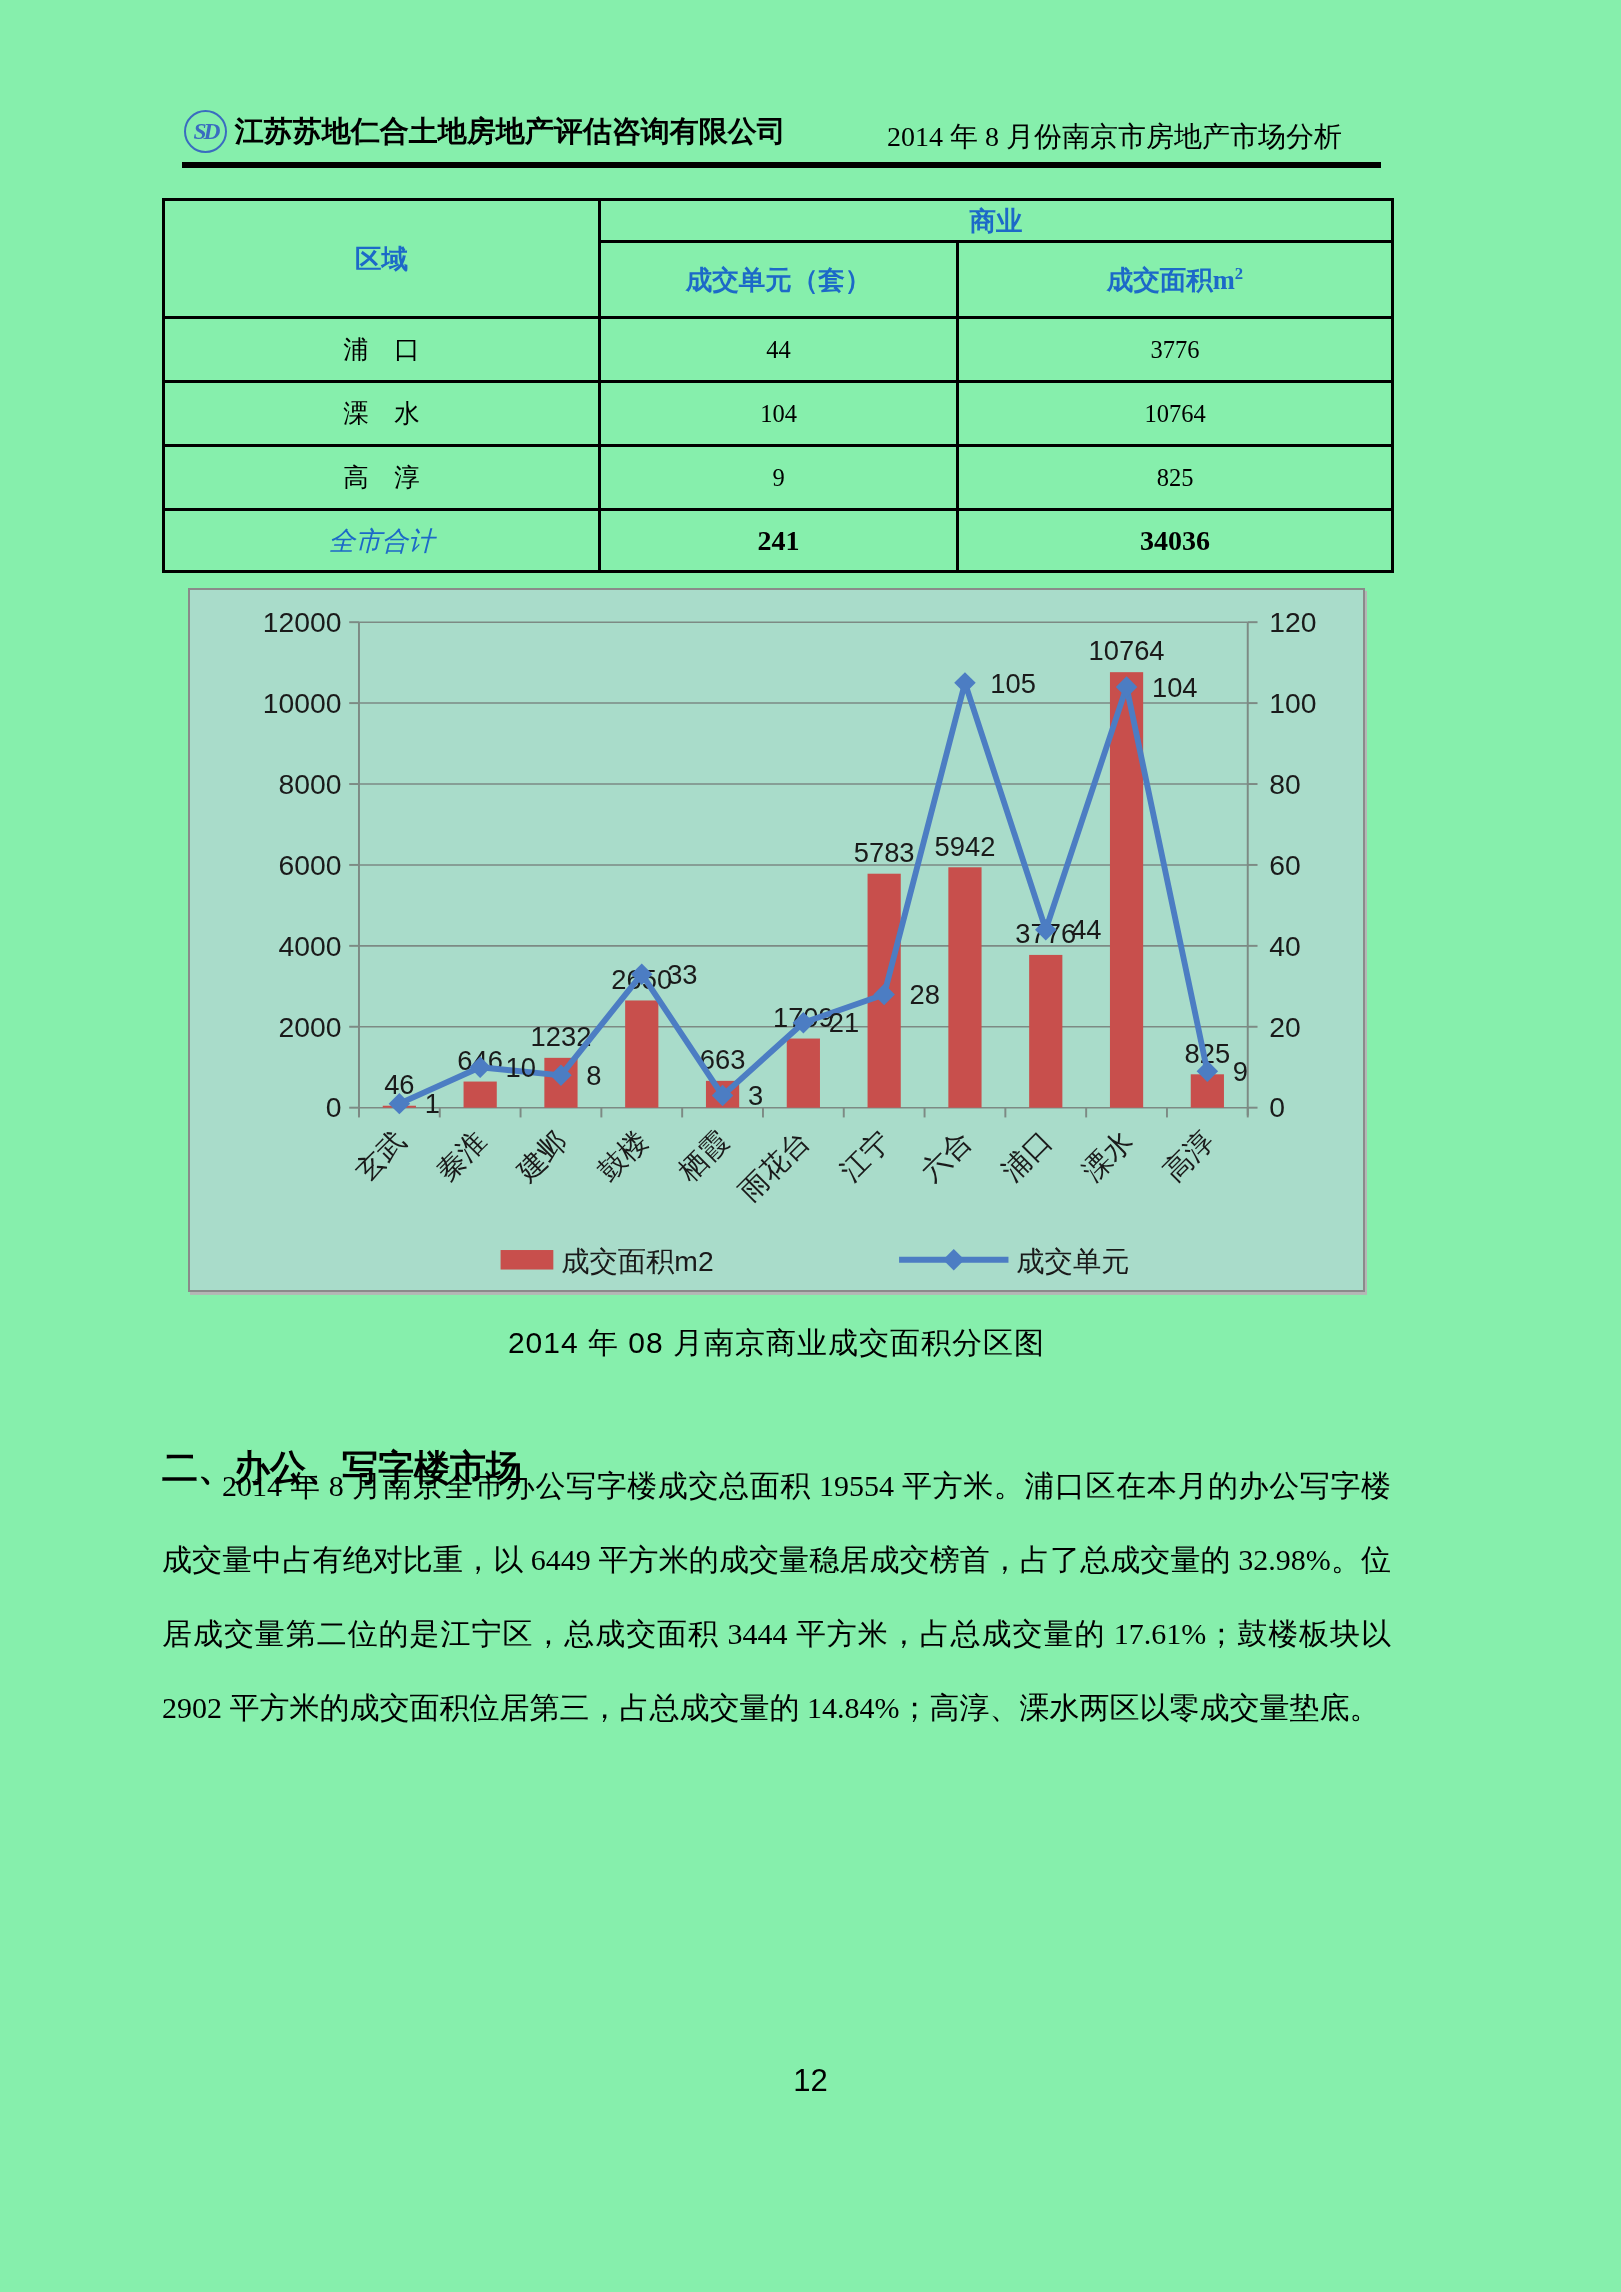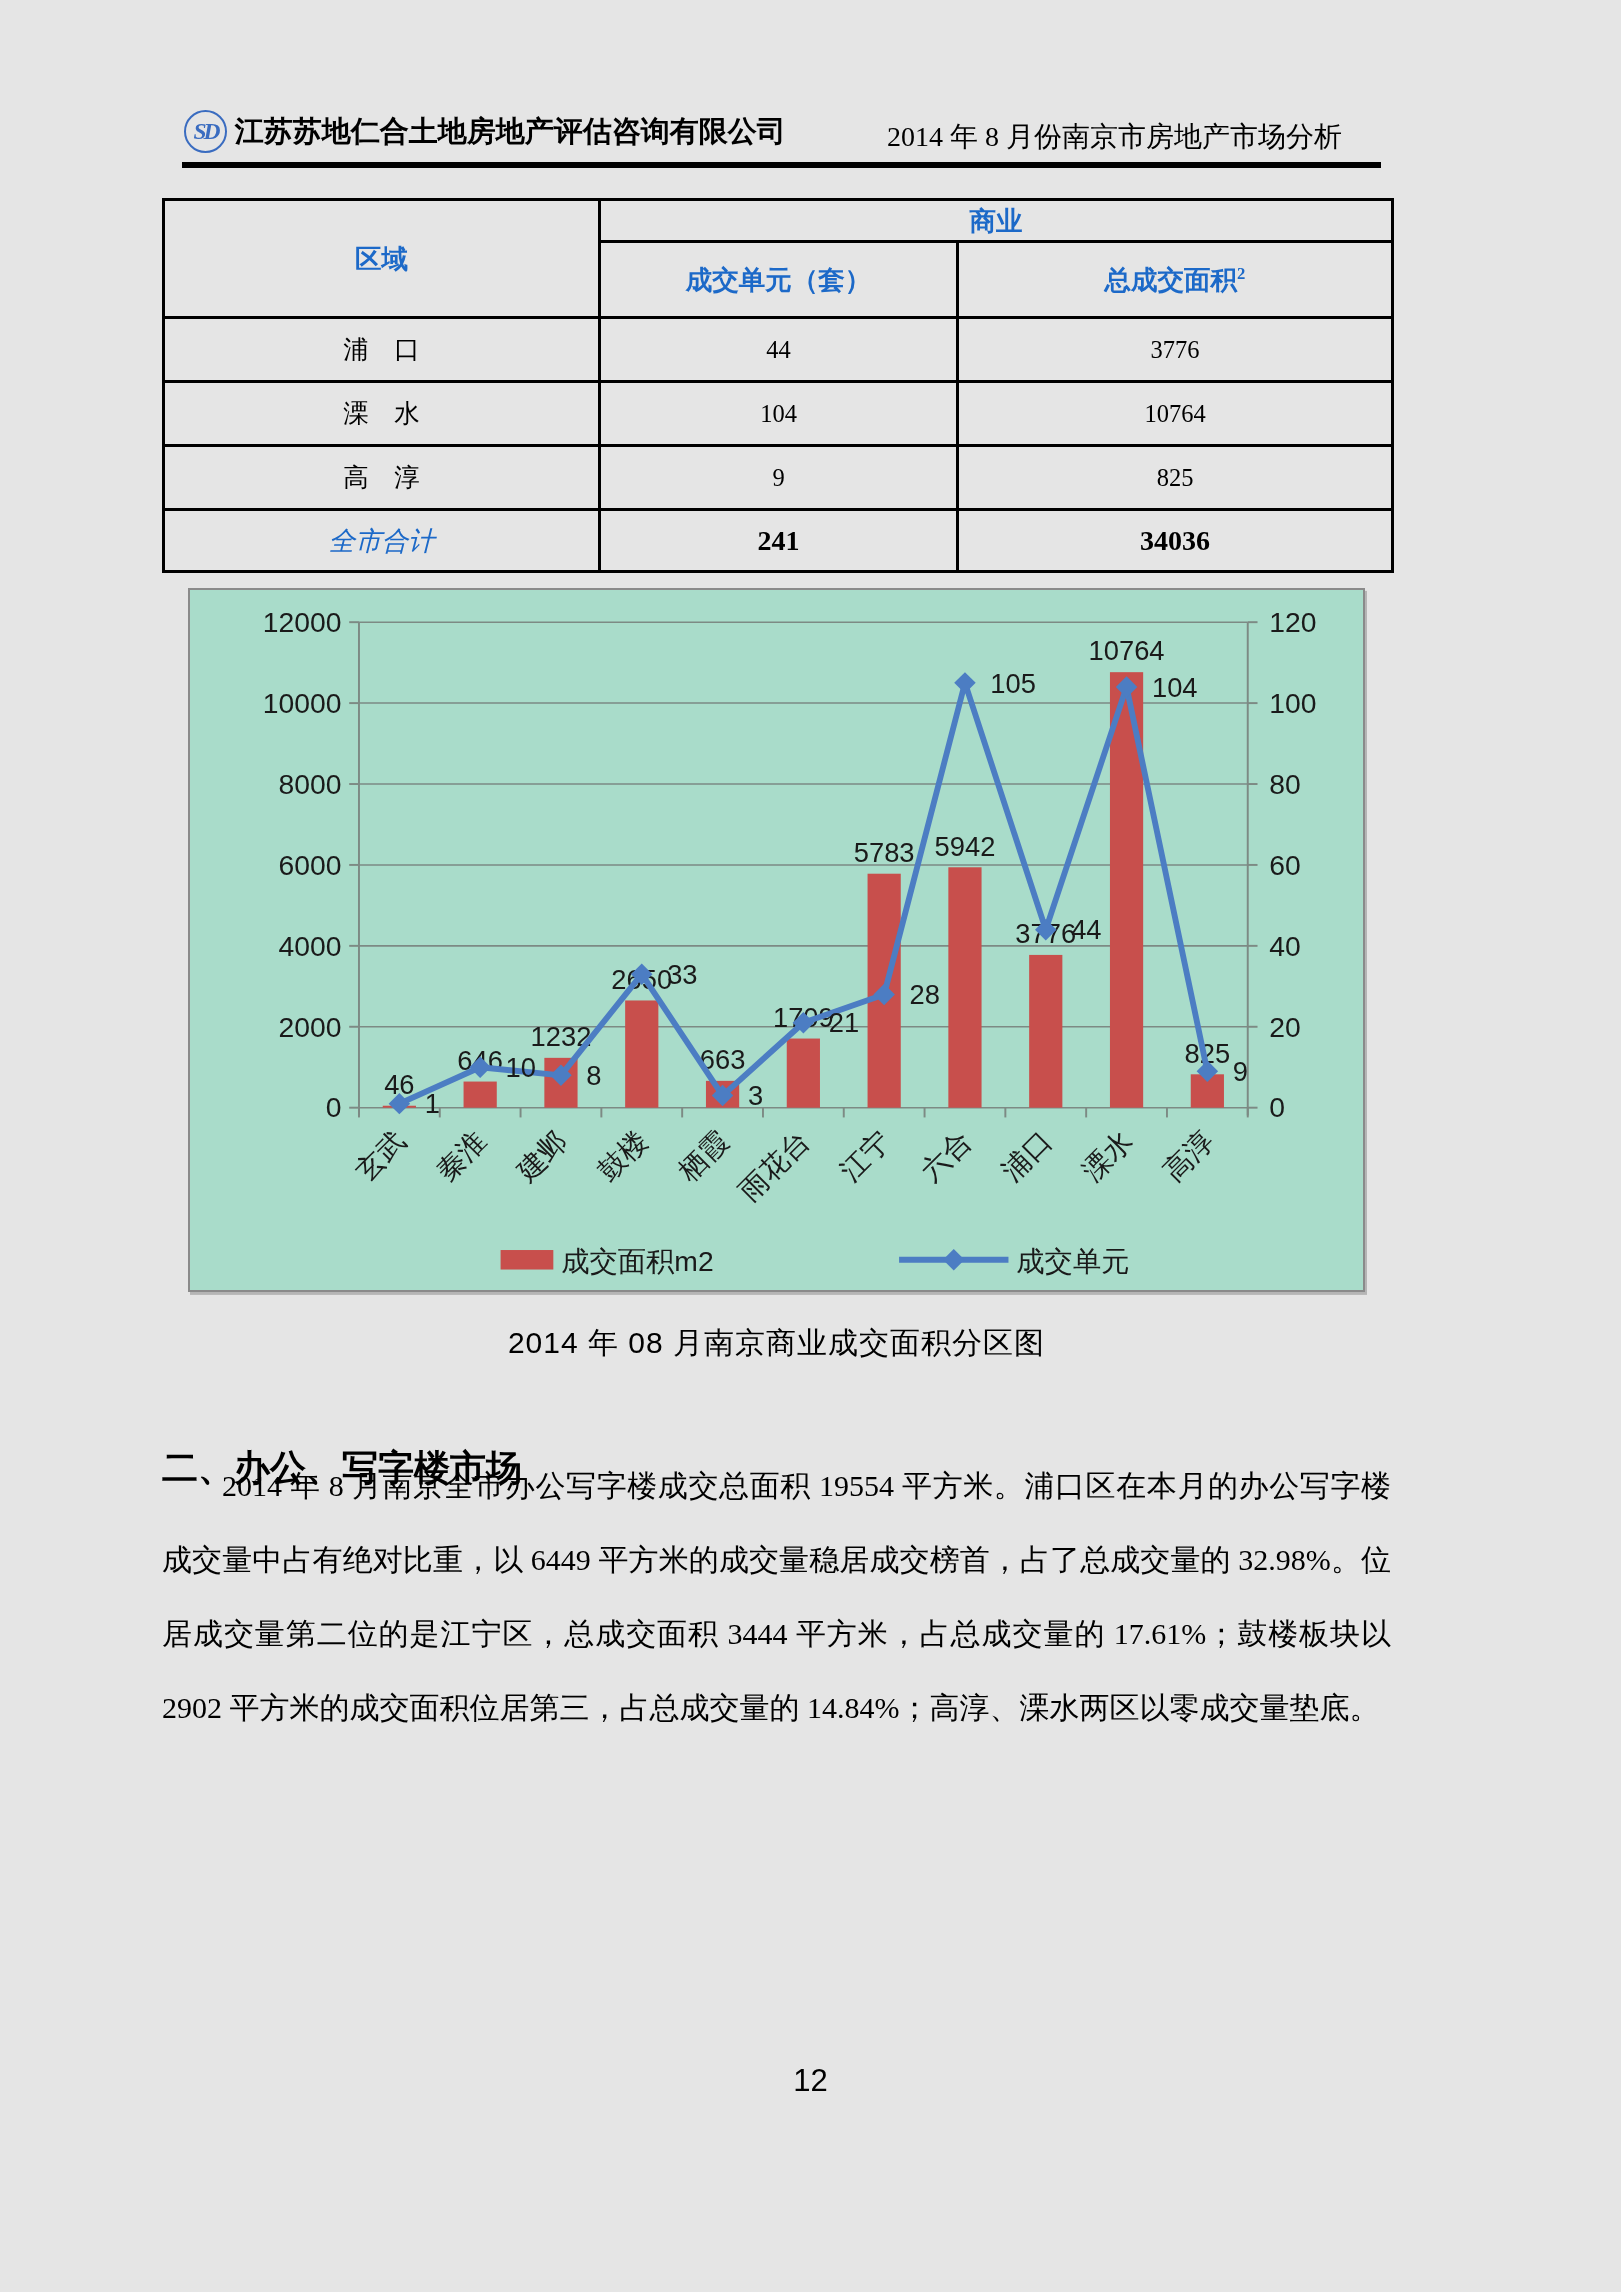--- a/index.html
+++ b/index.html
@@ -1,16 +1,16 @@
 <!DOCTYPE html>
 <html><head>
 <meta charset="utf-8">
 <style>
   html,body{margin:0;padding:0;background:#ffffff;}
-  .page{position:relative;width:1621px;height:2293px;background:#e5e5e5;overflow:hidden;
+  .page{position:relative;width:1621px;height:2293px;background:#86efac;overflow:hidden;
         font-family:"Liberation Serif","DejaVu Serif",serif;color:#000;}
 
   
   .hdr-company{position:absolute;left:184px;top:110px;display:flex;align-items:center;gap:7.8px;}
   .logo{width:43px;height:43px;border:2.9px solid #3a6cc0;border-radius:50%;box-sizing:border-box;
         color:#3a6cc0;font-family:"Liberation Serif",serif;font-style:italic;font-weight:bold;
         font-size:23.5px;display:flex;align-items:center;justify-content:center;letter-spacing:-2.9px;}
   .company-name{font-size:29px;font-weight:bold;}
   .doc-title{position:absolute;left:887px;top:118px;font-size:28px;}
   .hdr-rule{position:absolute;left:182px;top:162px;width:1199px;height:5.9px;background:#000;}
@@ -70,21 +70,21 @@
         <col class="col-units">
         <col class="col-area">
     </colgroup>
     <thead>
       <tr class="row-group">
         <th rowspan="2">区域</th>
         <th colspan="2">商业</th>
       </tr>
       <tr class="row-sub">
         <th>成交单元（套）</th>
-        <th><span>总成交面积</span><sup class="sq">2</sup></th>
+        <th><span>成交面积m</span><sup class="sq">2</sup></th>
       </tr>
     </thead>
     <tbody>
         <tr class="row-data">
           <td class="region">浦　口</td>
           <td class="num">44</td>
           <td class="num">3776</td>
         </tr>
         <tr class="row-data">
           <td class="region">溧　水</td>

